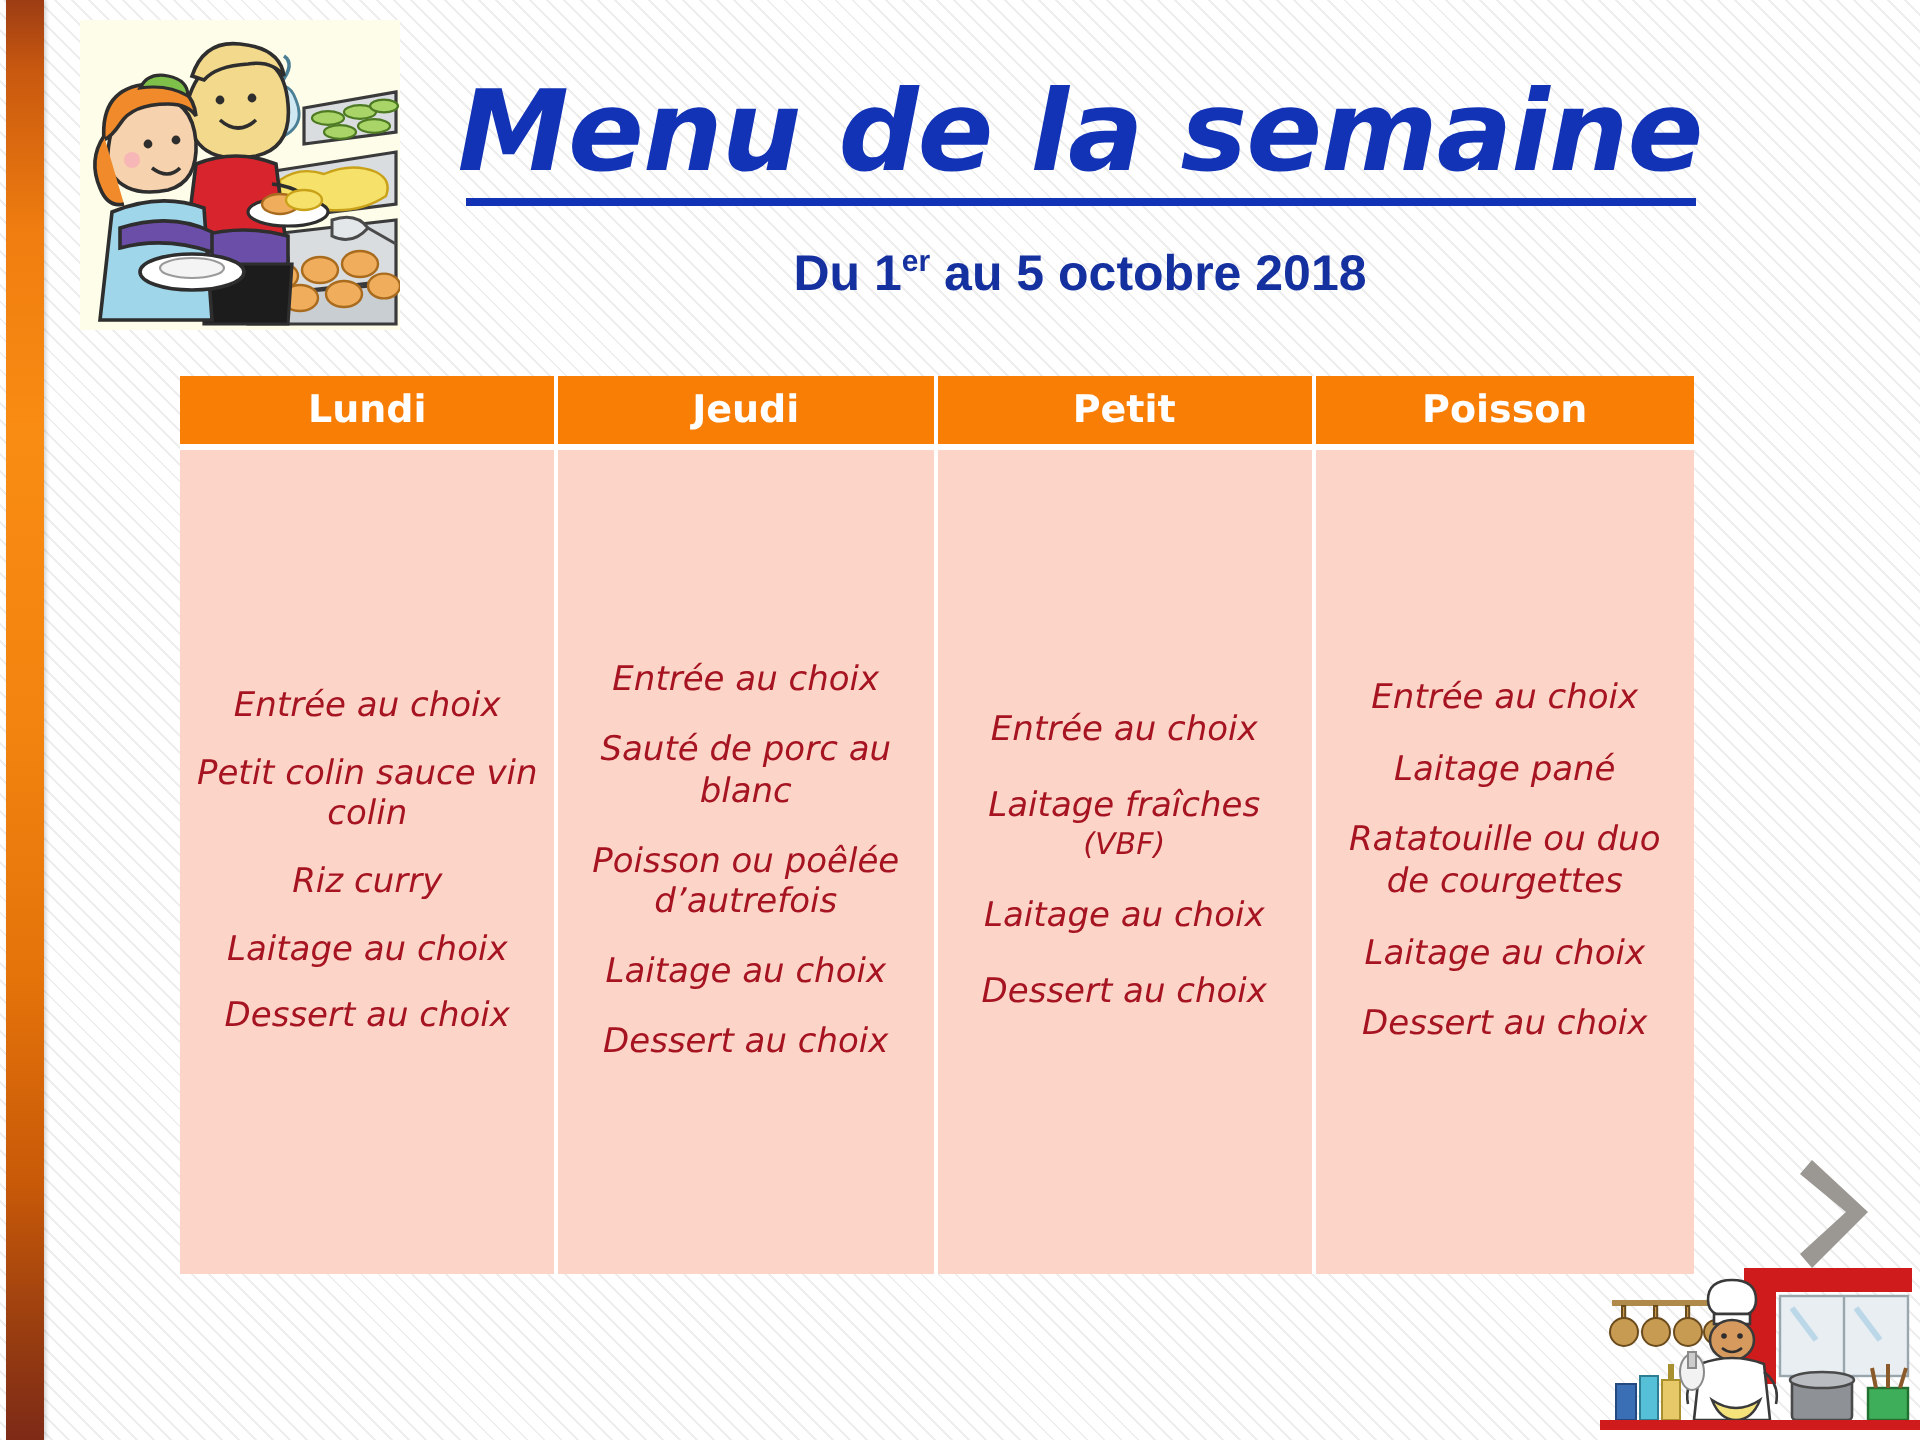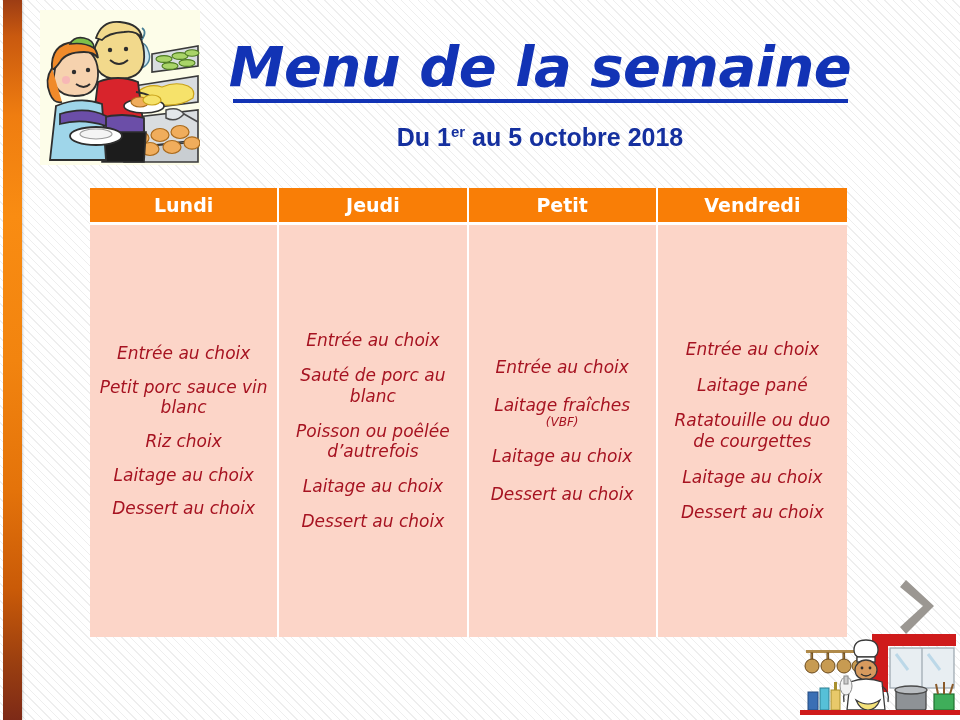--- a/index.html
+++ b/index.html
@@ -136,21 +136,21 @@
   .dish {
     font-family: "DejaVu Sans", sans-serif;
     font-style: italic;
     font-size: 17px;
     color: #A61321;
     line-height: 1.22;
     margin: 11px 0;
   }
   .dish .note {
     display: block;
-    font-size: 12px;
+    font-size: 15px;
     font-style: italic;
     margin-top: -1px;
   }
 
   
   td.col-lundi .dish    { margin: 13px 0; }
   td.col-mardi .dish    { margin: 14px 0; }
   td.col-jeudi .dish    { margin: 17px 0; }
   td.col-vendredi .dish { margin: 15px 0; }
 
@@ -260,30 +260,30 @@
     <div class="title-rule"></div>
     <div class="subtitle"><span>Du 1</span><sup>er</sup><span> au 5 octobre 2018</span></div>
   </div>
 
   <table class="menu-table">
     <thead>
       <tr>
         <th>Lundi</th>
         <th>Jeudi</th>
         <th>Petit</th>
-        <th>Vendredi</th>
+        <th>Poisson</th>
       </tr>
     </thead>
     <tbody>
       <tr>
 
         <td class="col-lundi">
           <div class="dish">Entrée au choix</div>
-          <div class="dish">Petit porc sauce vin blanc</div>
-          <div class="dish">Riz choix</div>
+          <div class="dish">Petit colin sauce vin colin</div>
+          <div class="dish">Riz curry</div>
           <div class="dish">Laitage au choix</div>
           <div class="dish">Dessert au choix</div>
         </td>
 
         <td class="col-mardi">
           <div class="dish">Entrée au choix</div>
           <div class="dish">Sauté de porc au blanc</div>
           <div class="dish">Poisson ou poêlée d’autrefois</div>
           <div class="dish">Laitage au choix</div>
           <div class="dish">Dessert au choix</div>

